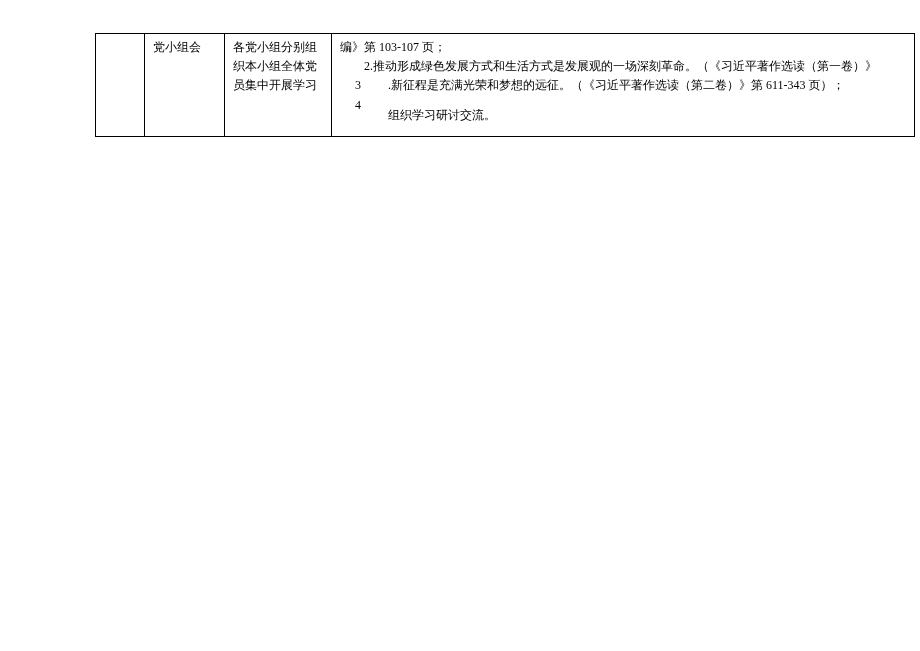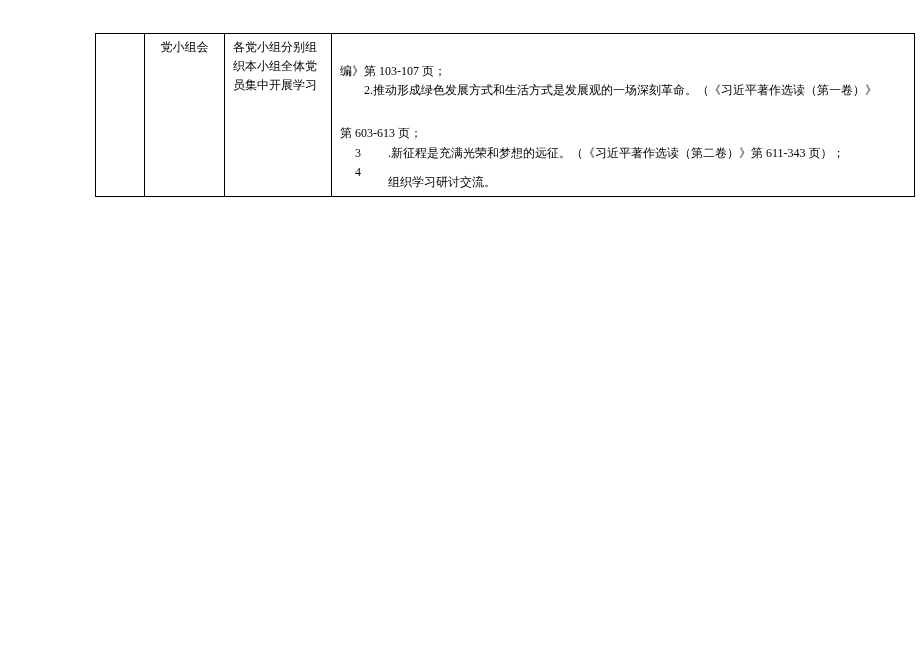--- a/index.html
+++ b/index.html
@@ -30,21 +30,20 @@
     .col-1 {
       width: 50px;
       border-right: 1px solid #000;
       border-left: 1px solid #000;
     }
     .col-2 {
       width: 80px;
       border-right: 1px solid #000;
       padding: 4px 8px;
       line-height: 1.6;
-      text-align: center;
     }
     .col-3 {
       width: 107px;
       border-right: 1px solid #000;
       padding: 4px 8px;
       line-height: 1.6;
     }
     .col-4 {
       flex: 1;
       border-right: 1px solid #000;
@@ -52,21 +51,20 @@
       line-height: 1.6;
       position: relative;
       overflow: hidden;
     }
     .content-line {
       display: block;
       text-indent: 2em;
     }
     .content-line.continue {
       text-indent: 0;
-      margin-top: 24px;
     }
     .content-item-3 {
       display: flex;
     }
     .num-3 {
       width: 2em;
       text-align: center;
       padding-left: 1em;
     }
     .text-3 {
@@ -93,21 +91,20 @@
     <div class="col-1"></div>
     <div class="col-2">
       <span>党小组会</span>
     </div>
     <div class="col-3">
       <span>各党小组分别组织本小组全体党员集中开展学习</span>
     </div>
     <div class="col-4">
       <span class="content-line continue">编》第 103-107 页；</span>
       <span class="content-line">2.推动形成绿色发展方式和生活方式是发展观的一场深刻革命。（《习近平著作选读（第一卷）》</span>
-      <span class="content-line continue">第 603-613 页；</span>
       <div class="content-item-3">
         <span class="num-3">3</span>
         <span class="text-3">.新征程是充满光荣和梦想的远征。（《习近平著作选读（第二卷）》第 611-343 页）；</span>
       </div>
       <div class="content-item-4">
         <span class="num-4">4</span>
         <span class="text-4">组织学习研讨交流。</span>
       </div>
     </div>
   </div>

